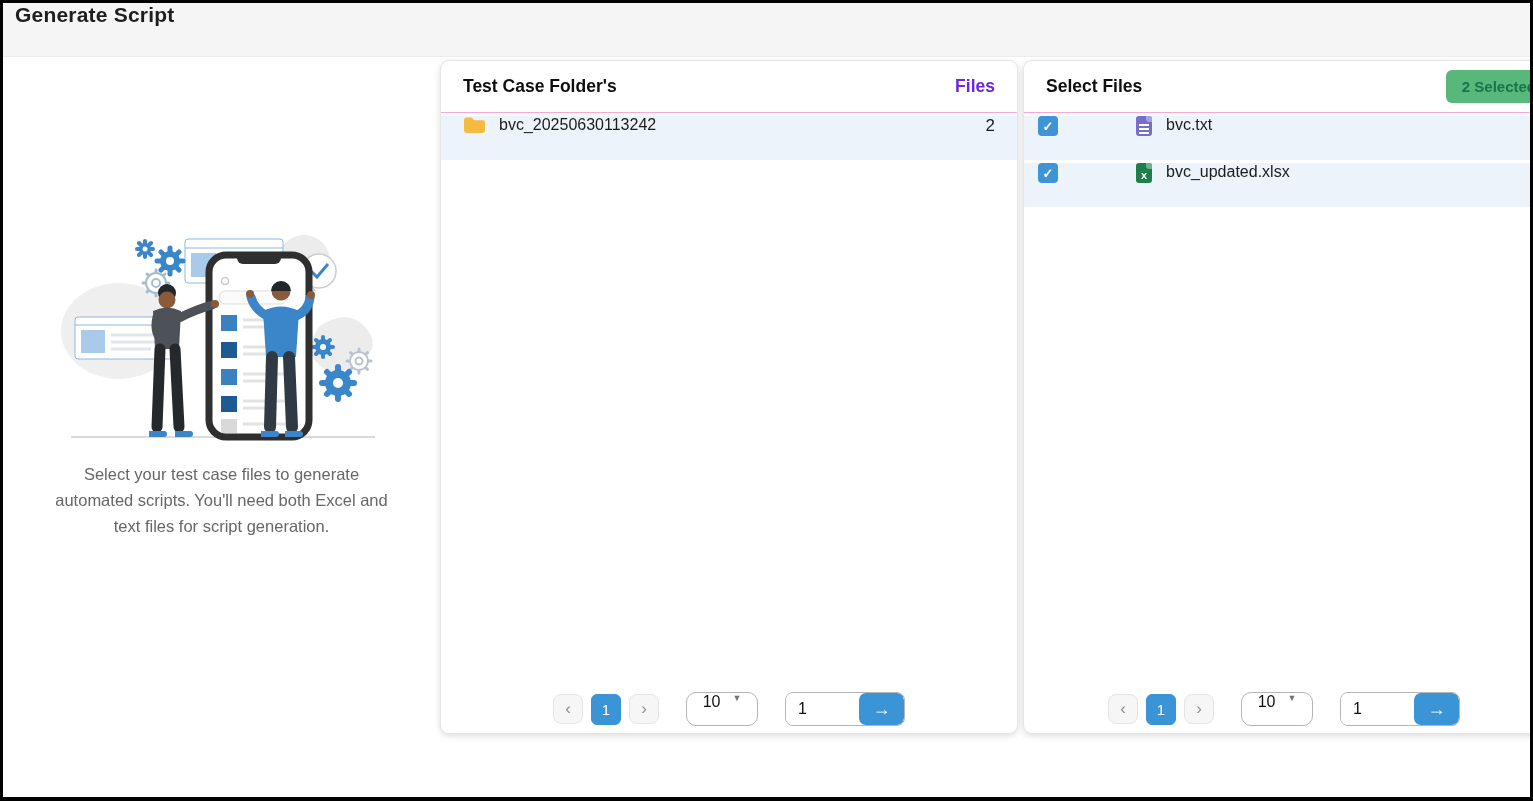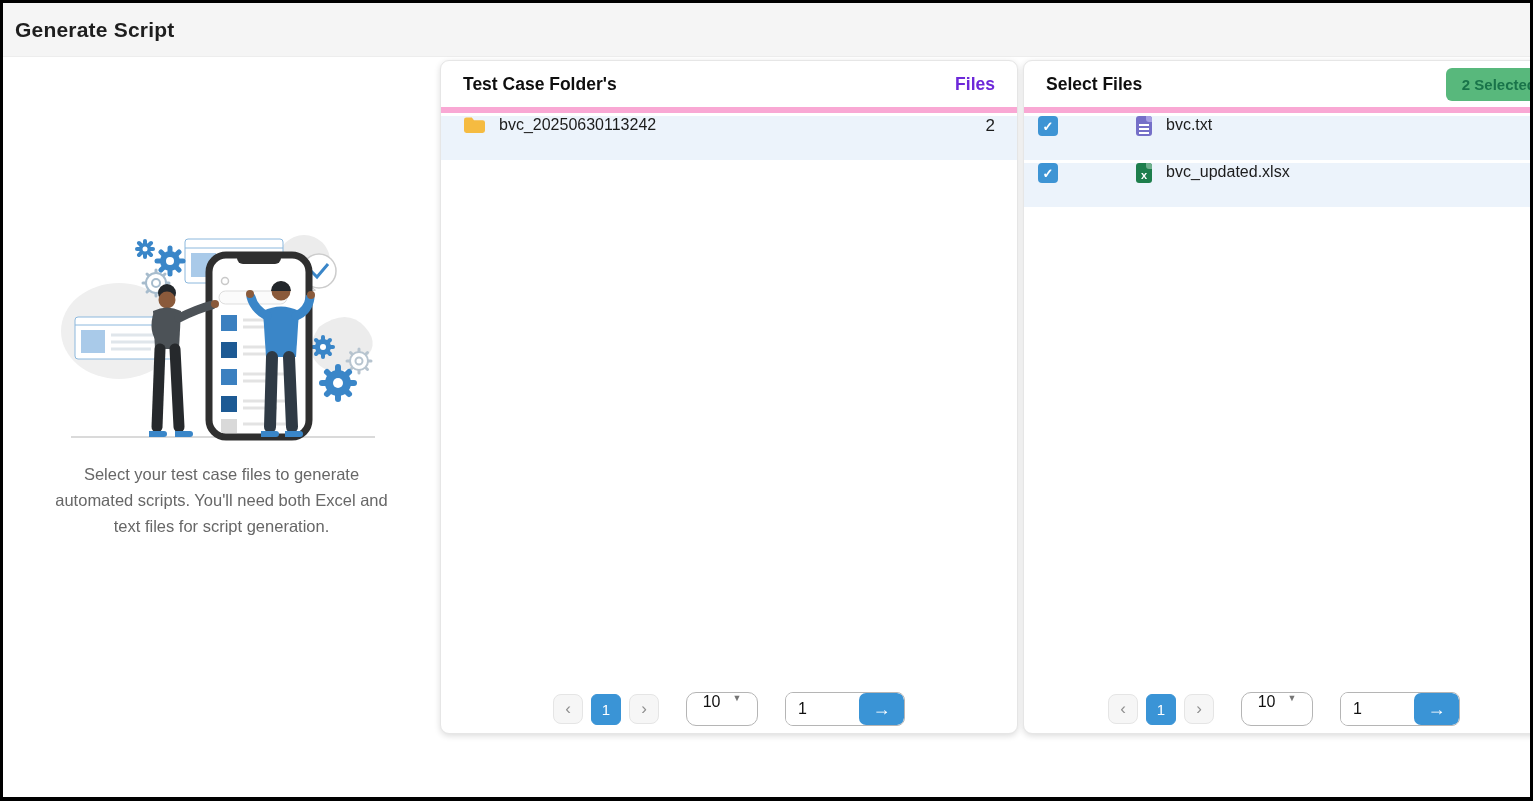--- a/index.html
+++ b/index.html
@@ -4,35 +4,35 @@
 <style>
   * { margin:0; padding:0; box-sizing:border-box; }
   html,body { background:#888; }
   body { font-family:"Liberation Sans", sans-serif; }
   .screen{
     position:relative; width:1533px; height:801px; background:#fff;
     border:3px solid #000; border-bottom-width:4px; overflow:hidden;
   }
   
   .titlebar{ position:absolute; top:0; left:0; right:0; height:54px;
-    background:#f5f5f5; display:flex; align-items:center; padding-left:12px;
+    background:#f5f5f5; display:flex; align-items:flex-start; padding-left:12px;
     border-bottom:1px solid #ededed;}
   .titlebar h1{ font-size:21px; font-weight:bold; color:#1e1e1e; letter-spacing:.2px;}
   
   .left-col{ position:absolute; left:0; top:54px; width:437px; }
   .left-col svg.illus{ display:block; margin:162px auto 0; }
   .left-heading{ margin-top:60px; text-align:center; font-size:19px; font-weight:bold; color:#3798dd;}
   .left-desc{ margin:14px auto 0; width:350px; text-align:center; font-size:16.5px; color:#676767; line-height:26px;}
   
   .panel{ position:absolute; top:57px; height:674px; background:#fff;
     border:1px solid #e6e6e6; border-radius:9px; box-shadow:0 2px 6px rgba(0,0,0,.14);}
   .panel-folders{ left:437px; width:578px; }
   .panel-files{ left:1020px; width:522px; }
   .panel-header{ height:52px; display:flex; align-items:center; justify-content:space-between;
-    padding:0 22px; border-bottom:6px solid #f9a8d4; }
+    padding:0 22px; border-bottom:1px solid #f9a8d4; }
   .panel-title{ font-size:17.5px; font-weight:bold; color:#0f0f0f; }
   .col-label{ font-size:17.5px; font-weight:bold; color:#6d28d9; }
   .badge{ background:#58b87c; color:#19744a; font-size:15px; font-weight:bold;
     padding:8px 16px; border-radius:6px; margin-right:-30px; white-space:nowrap;}
   .rows{ padding-top:3px; }
   .row{ height:44px; background:#ecf3fb; display:flex; align-items:flex-start;
     padding:0 22px; margin-bottom:3px; }
   .row .name{ font-size:16px; color:#1c1c1c; margin-left:14px; }
   .row .spacer{ flex:1; }
   .row .count{ font-size:17px; color:#1c1c1c; }

